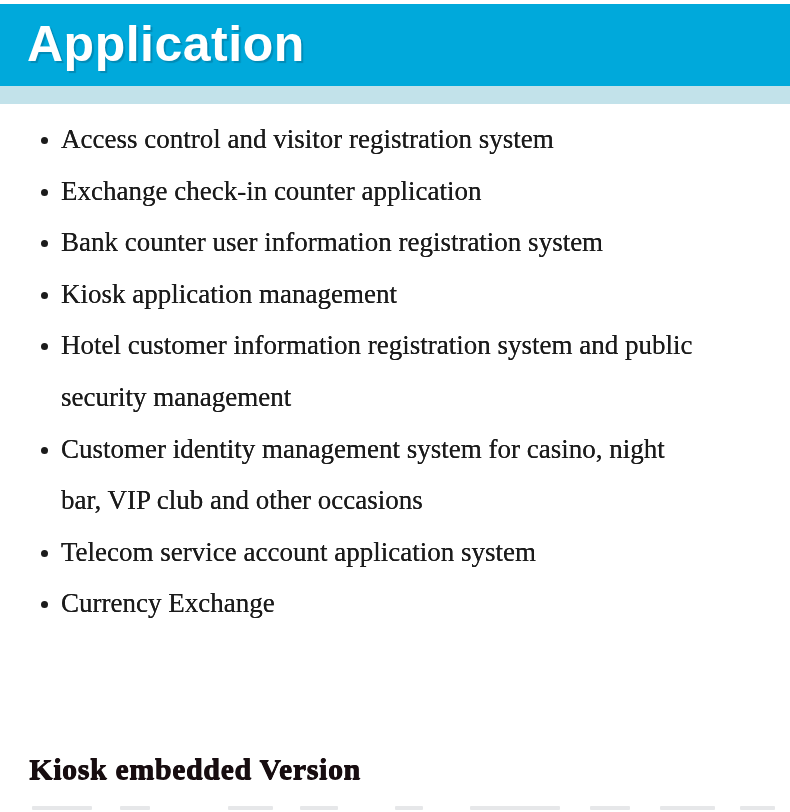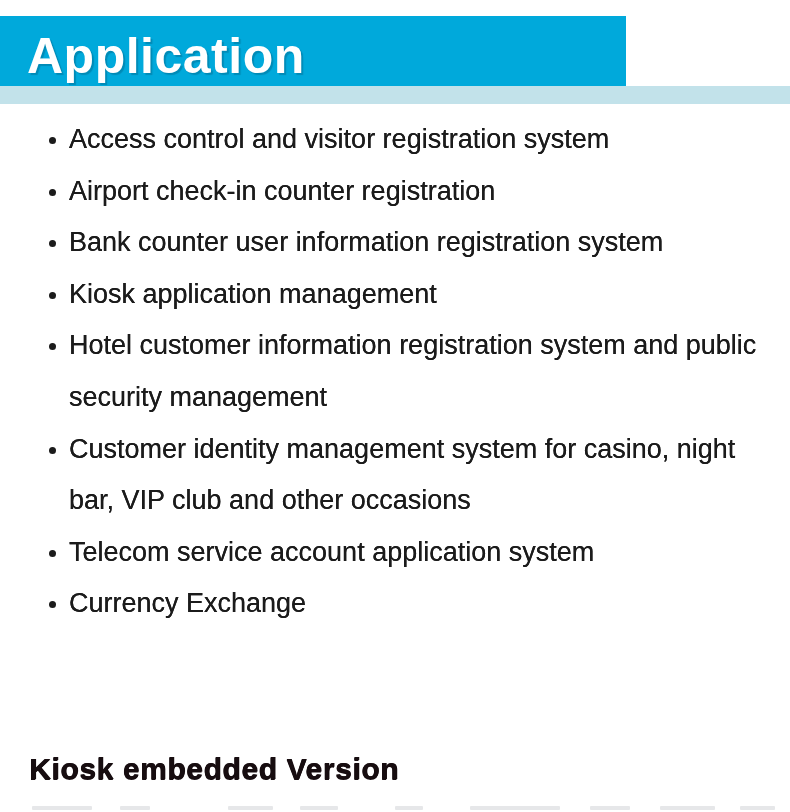--- a/index.html
+++ b/index.html
@@ -8,22 +8,22 @@
     height: 812px;
     position: relative;
     background: #ffffff;
     overflow: hidden;
     font-family: "Liberation Sans", sans-serif;
   }
 
   
   .header-bar {
     position: absolute;
-    top: 16px; left: 0;
-    width: 626px; height: 86px;
+    top: 4px; left: 0;
+    width: 790px; height: 86px;
     background: #00A9DB;
   }
   .header-title {
     position: absolute;
     left: 27px; top: 11px;
     margin: 0;
     font-family: "Liberation Sans", sans-serif;
     font-size: 50px;
     font-weight: 700;
     letter-spacing: 0.5px;
@@ -33,24 +33,25 @@
   .header-stripe {
     position: absolute;
     top: 86px; left: 0;
     width: 790px; height: 18px;
     background: #C2E2EA;
   }
 
   
   .app-list {
     position: absolute;
-    top: 114px; left: 16px;
+    top: 114px; left: 8px;
     width: 770px;
     margin: 0; padding: 0;
     list-style: none;
+    font-family: Liberation Serif, serif;
   }
   .app-list li {
     position: relative;
     padding-left: 53px;
     font-size: 27px;
     line-height: 51.6px;
     color: #1b1b1b;
     white-space: pre-line;
     text-shadow: 0 0 0.6px #1b1b1b; 
   }
@@ -61,21 +62,21 @@
     width: 7px; height: 7px;
     border-radius: 50%;
     background: #1b1b1b;
   }
 
   
   .section-heading {
     position: absolute;
     left: 29px; top: 752px;
     margin: 0;
-    font-family: Liberation Sans, sans-serif;
+    font-family: Liberation Serif, serif;
     font-size: 30px;
     font-weight: 700;
     letter-spacing: 0.6px;
     color: #170d10;
     text-shadow: 0.7px 0 0 #170d10, 0 0.5px 0 #170d10; 
   }
 
   
   .clipped-line {
     position: absolute;
@@ -94,21 +95,21 @@
 </head>
 <body>
 
 <div class="header-bar">
   <h1 class="header-title">Application</h1>
 </div>
 <div class="header-stripe"></div>
 
 <ul class="app-list">
   <li>Access control and visitor registration system</li>
-  <li>Airport check-in counter registration</li>
+  <li>Exchange check-in counter application</li>
   <li>Bank counter user information registration system</li>
   <li>Kiosk application management</li>
   <li>Hotel customer information registration system and public
 security management</li>
   <li>Customer identity management system for casino, night
 bar, VIP club and other occasions</li>
   <li>Telecom service account application system</li>
   <li>Currency Exchange</li>
 </ul>
 

